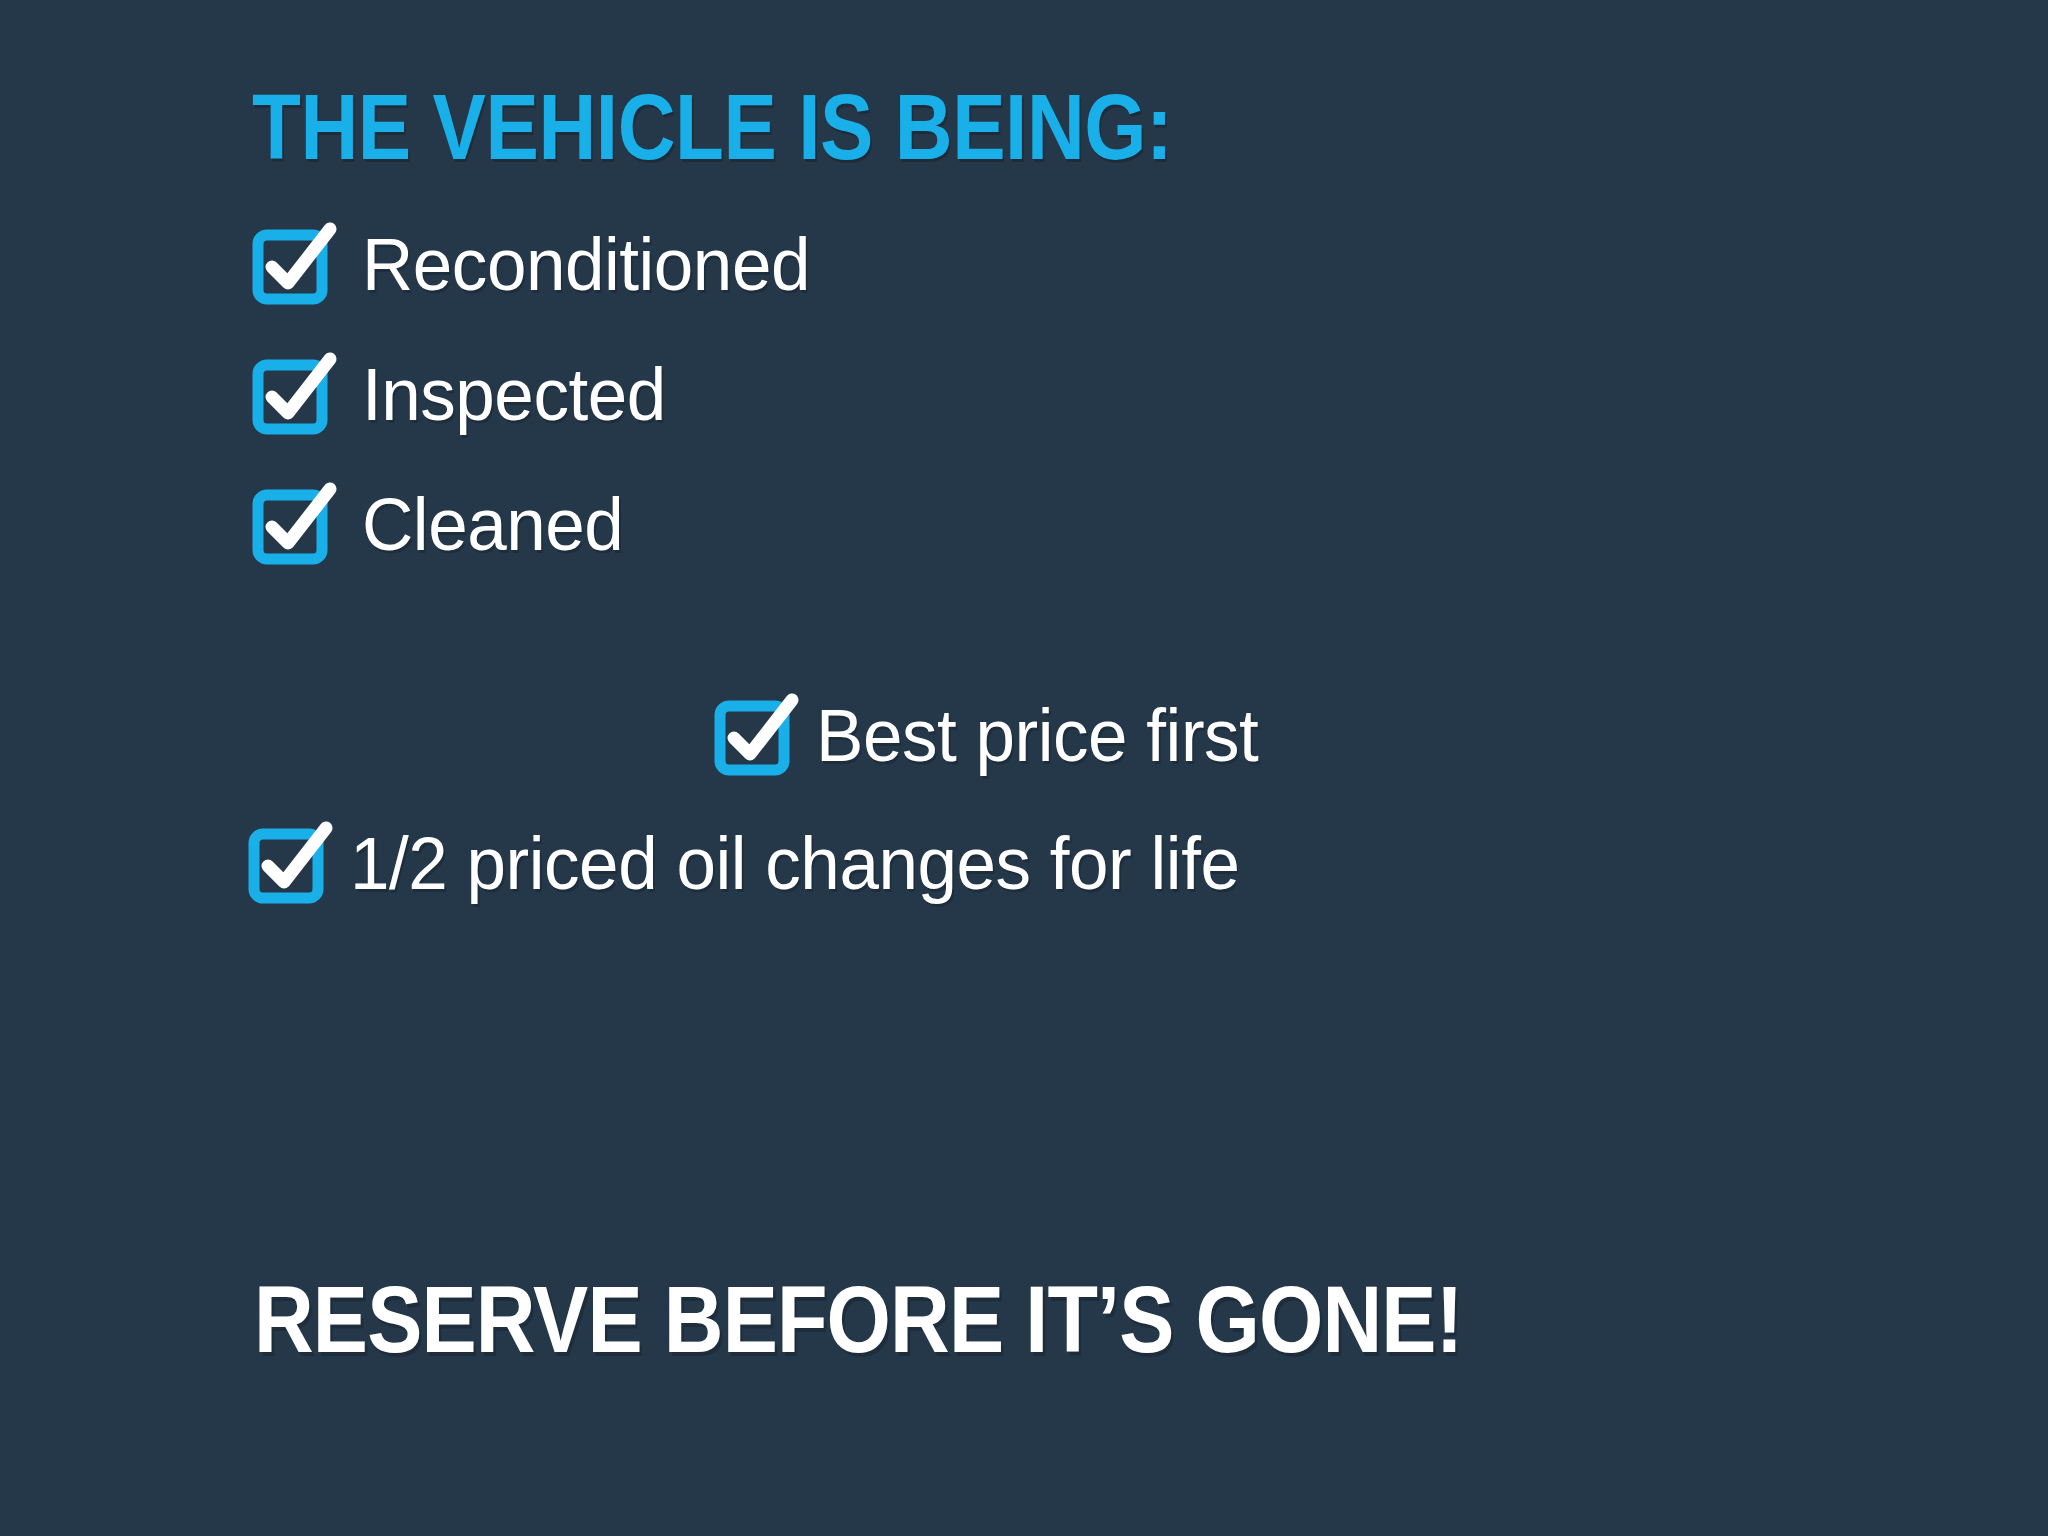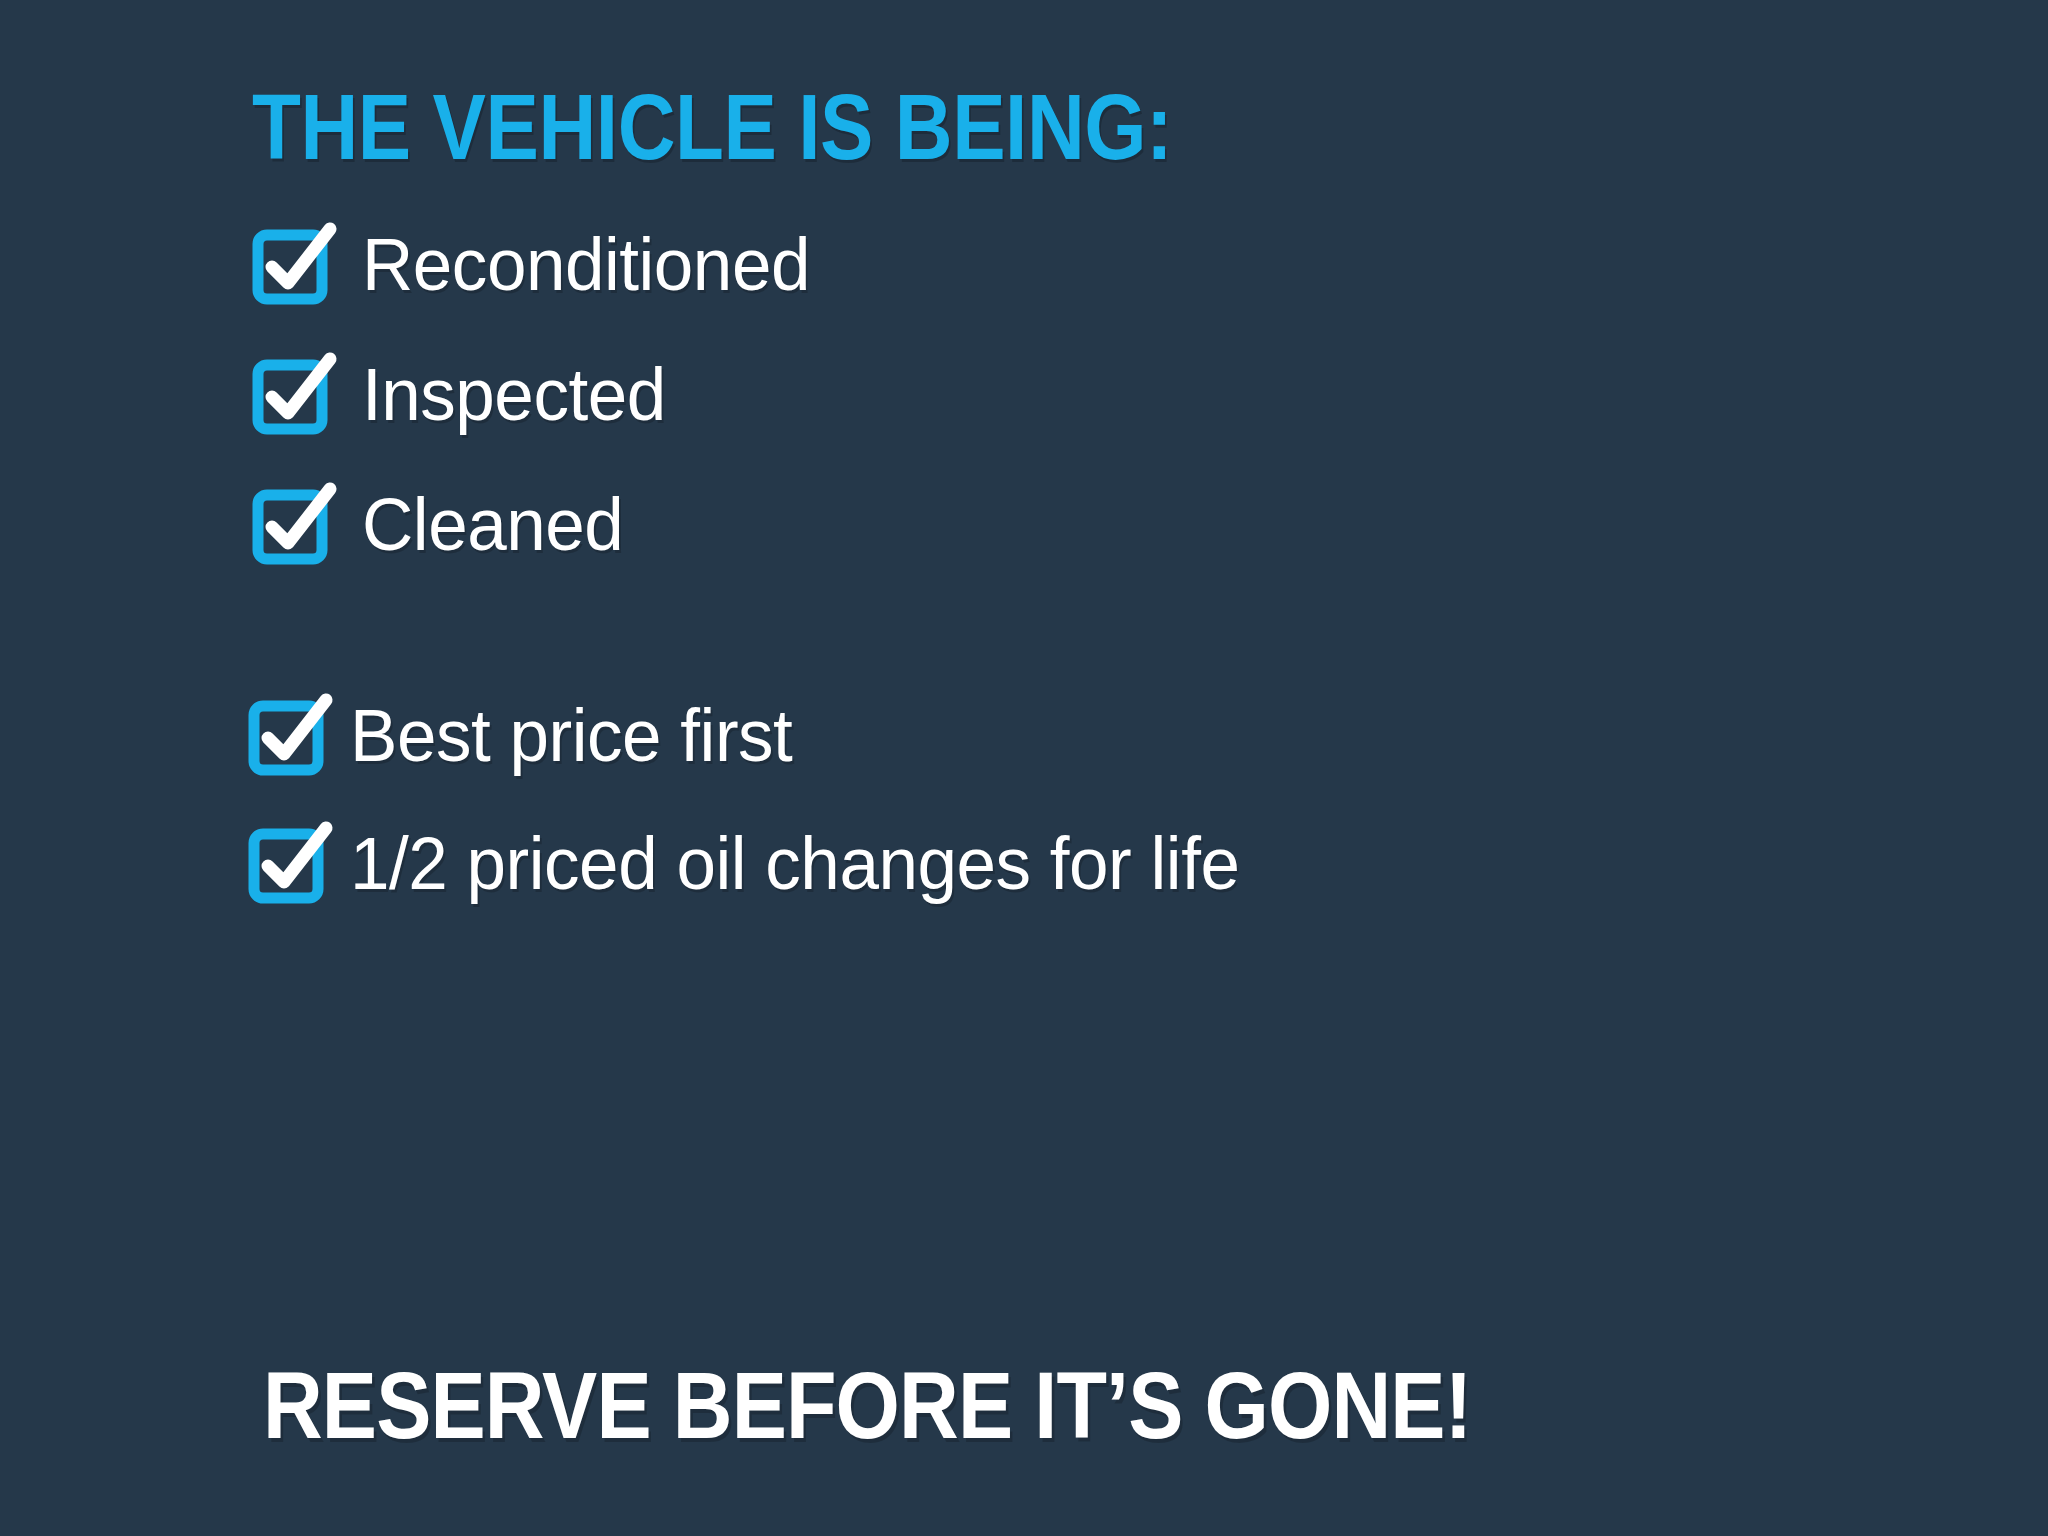--- a/index.html
+++ b/index.html
@@ -91,24 +91,24 @@
     transform-origin: left center;
     text-shadow: 2px 3px 0 rgba(0,0,0,0.18);
     white-space: nowrap;
   }
 
   
   #vehicle-heading-wrap { position:absolute; left:0; top:84px; }
   #vehicle-list        { position:absolute; left:-4px; top:200px; }
   #perks-heading-wrap  { position:absolute; left:0; top:558px; }
   #perks-list          { position:absolute; left:-8px; top:672px; }
-  #cta-wrap            { position:absolute; left:2px; top:1361px;margin-left:9px; }
+  #cta-wrap            { position:absolute; left:2px; top:1275px; }
 
   #vehicle-list .check-item { height: 130px; }
-  #perks-list   .check-item { height: 128px; }
+  #perks-list   .check-item { height: 128px; justify-content: flex-end; }
 
   #vehicle-list .check-label { margin-left: 18px; }
   #perks-list   .check-label { margin-left: 10px; }
 </style>
 </head>
 <body>
 
 <div class="poster">
   <div class="content">
 

